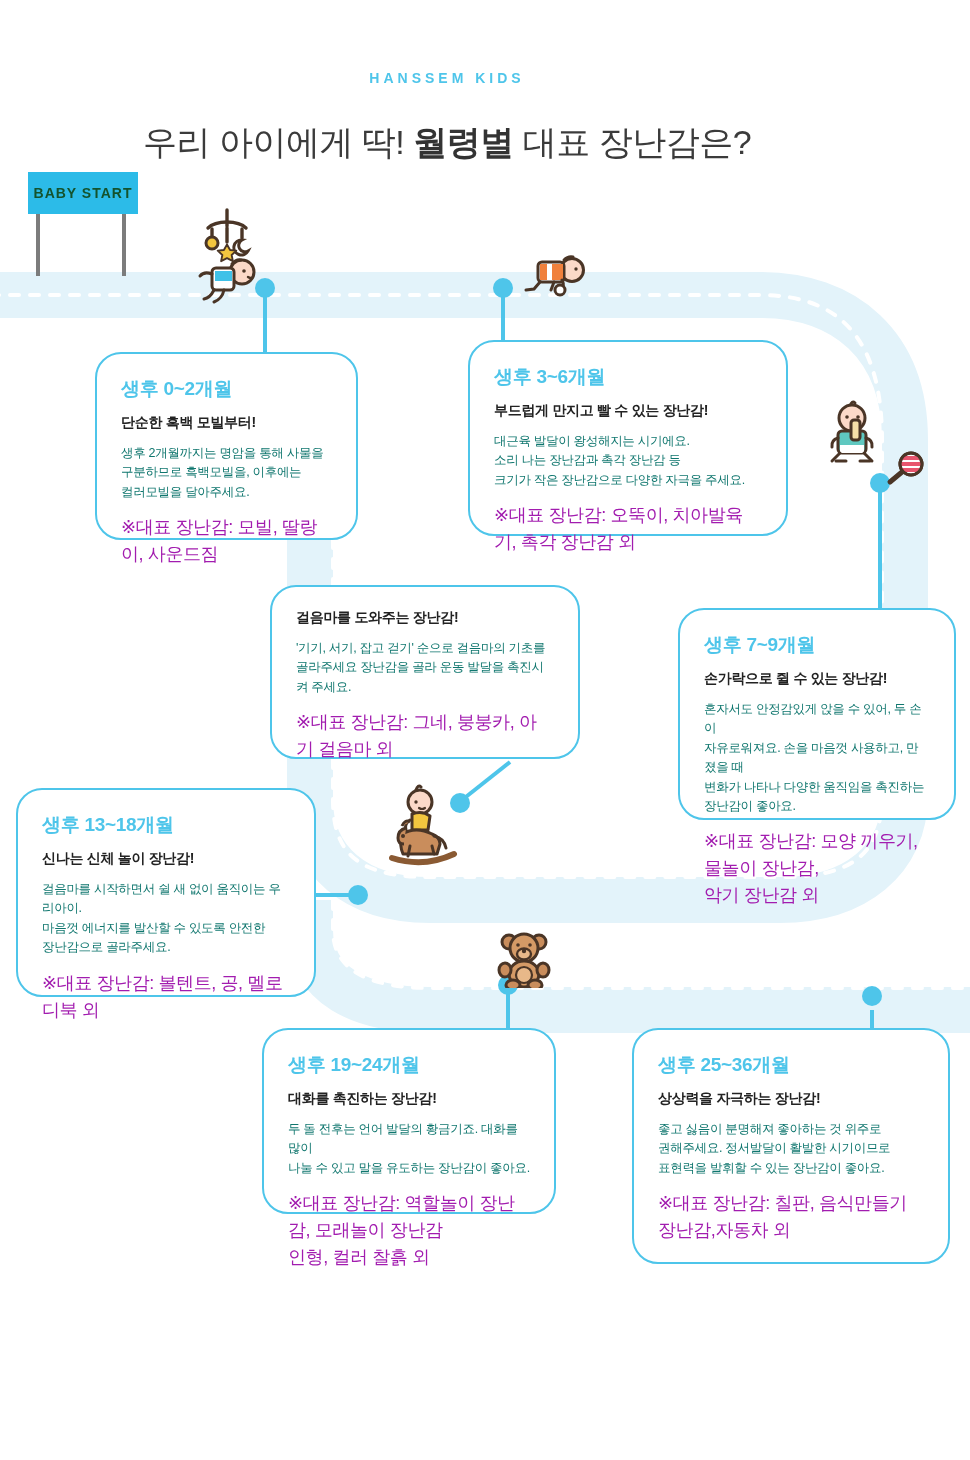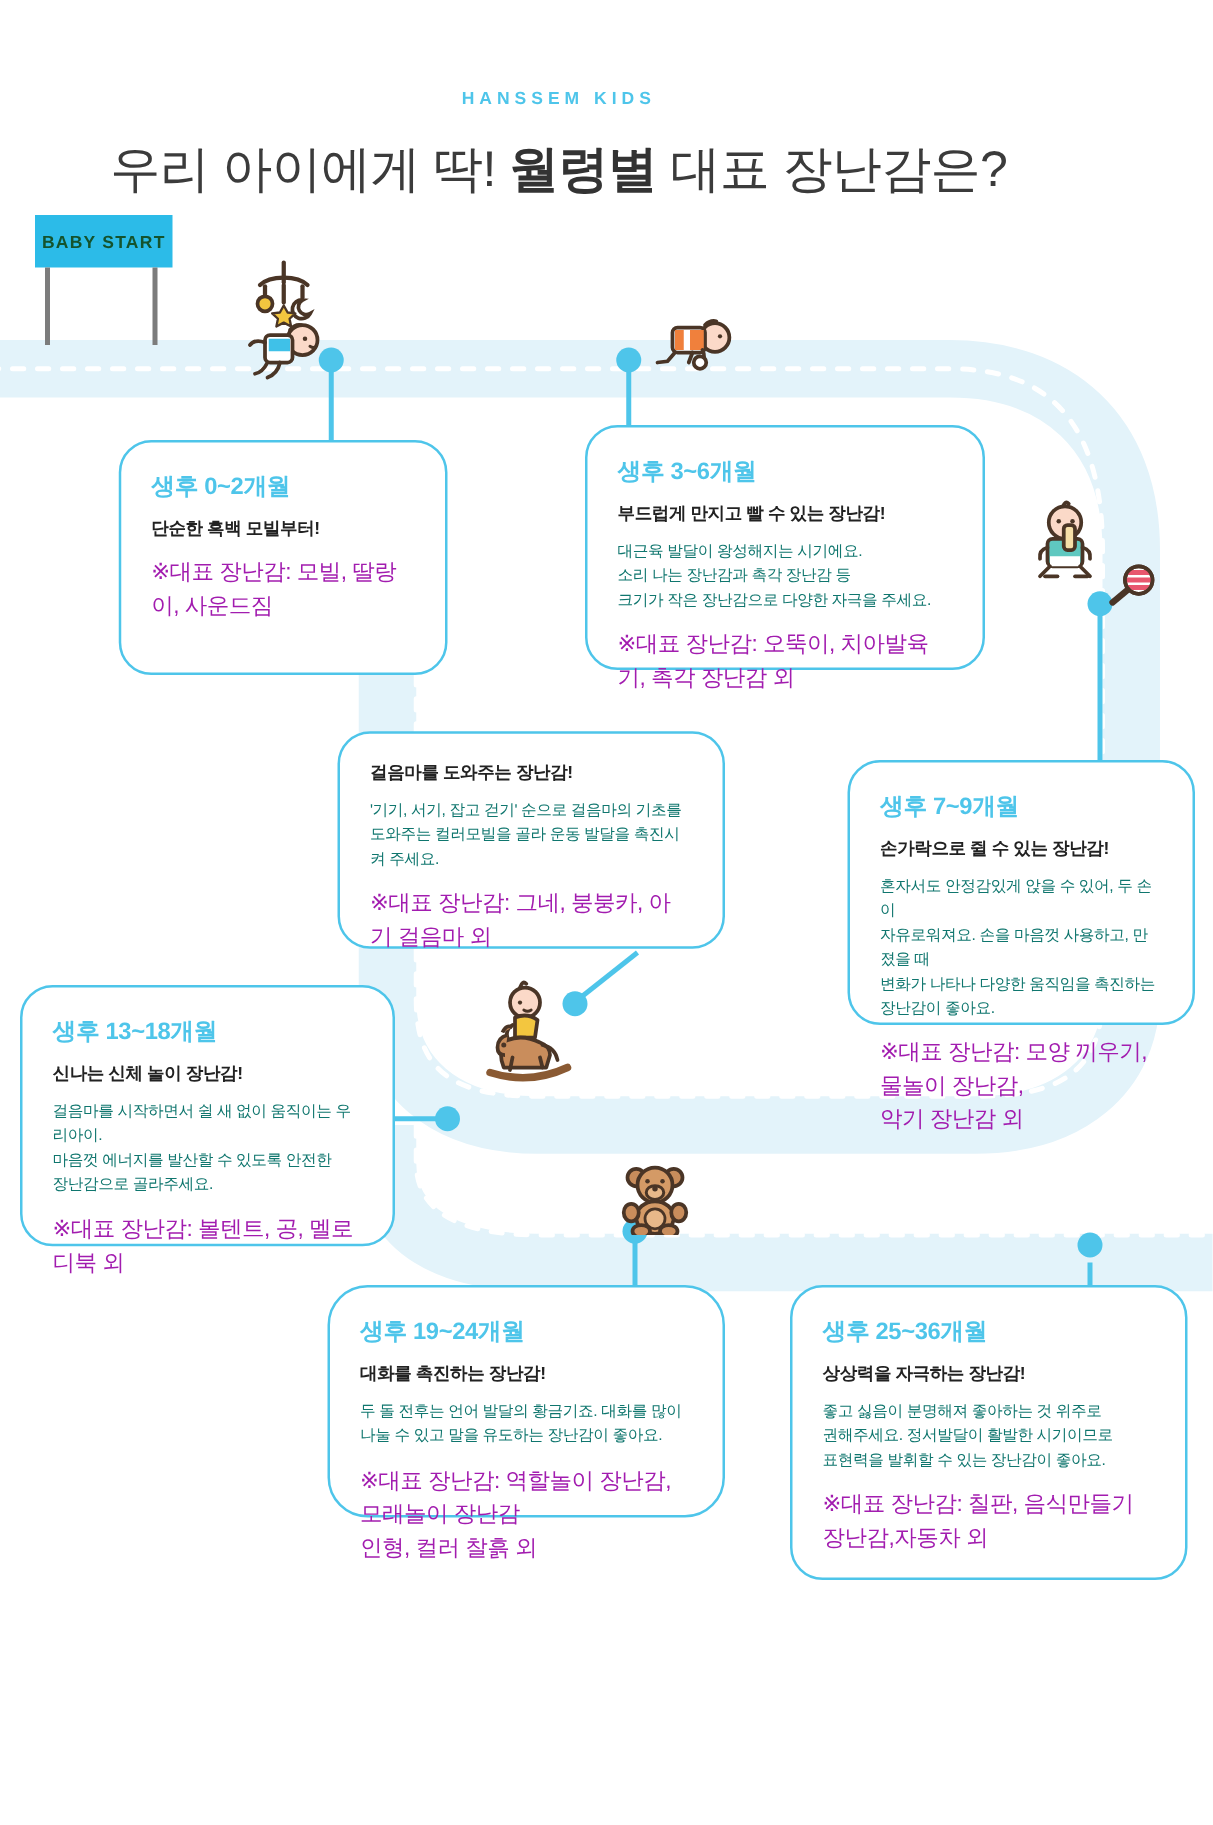--- a/index.html
+++ b/index.html
@@ -28,22 +28,22 @@
     width: 894px;
     text-align: center;
   }
   .brand {
     font-size: 14px;
     letter-spacing: 4px;
     color: #4ec5ea;
     font-weight: bold;
   }
   .headline {
-    margin-top: 22px;
-    font-size: 40px;
+    margin-top: 34px;
+    font-size: 34px;
     color: #3b3b3b;
     font-weight: 400;
     letter-spacing: -0.5px;
     white-space: nowrap;
   }
   .headline .strong {
     font-weight: 800;
     color: #333333;
   }
 
@@ -132,21 +132,21 @@
     letter-spacing: -0.4px;
     white-space: pre-line;
   }
 
   
   #card-0  { left: 95px;  top: 352px; width: 263px; height: 188px; }
   #card-1  { left: 468px; top: 340px; width: 320px; height: 196px; }
   #card-2  { left: 270px; top: 585px; width: 310px; height: 174px; }
   #card-3  { left: 678px; top: 608px; width: 278px; height: 212px; }
   #card-4  { left: 16px;  top: 788px; width: 300px; height: 209px; }
-  #card-5  { left: 262px; top: 1028px; width: 318px; height: 186px; border-radius: 32px; }
+  #card-5  { left: 262px; top: 1028px; width: 294px; height: 186px; }
   #card-6  { left: 632px; top: 1028px; width: 318px; height: 236px; }
 </style>
 </head>
 <body>
 
 <div id="stage">
 
   <div class="header">
     <div class="brand">HANSSEM KIDS</div>
     <div class="headline">
@@ -313,36 +313,39 @@
     <ellipse cx="28" cy="45" rx="8" ry="8" fill="#e8b889" stroke="#4a3526" stroke-width="2.2"></ellipse>
     <ellipse cx="9" cy="40" rx="6" ry="7" fill="#c98d5c" stroke="#4a3526" stroke-width="3"></ellipse>
     <ellipse cx="47" cy="40" rx="6" ry="7" fill="#c98d5c" stroke="#4a3526" stroke-width="3"></ellipse>
     <ellipse cx="17" cy="55" rx="7" ry="5" fill="#c98d5c" stroke="#4a3526" stroke-width="3"></ellipse>
     <ellipse cx="39" cy="55" rx="7" ry="5" fill="#c98d5c" stroke="#4a3526" stroke-width="3"></ellipse>
   </svg>
 
   <div class="card" id="card-0">
     <div class="age">생후 0~2개월</div>
     <div class="lead">단순한 흑백 모빌부터!</div>
+    <div class="body">생후 2개월까지는 명암을 통해 사물을
+구분하므로 흑백모빌을, 이후에는
+컬러모빌을 달아주세요.</div>
     <div class="note">※대표 장난감: 모빌, 딸랑이, 사운드짐</div>
   </div>
 
   <div class="card" id="card-1">
     <div class="age">생후 3~6개월</div>
     <div class="lead">부드럽게 만지고 빨 수 있는 장난감!</div>
     <div class="body">대근육 발달이 왕성해지는 시기에요.
 소리 나는 장난감과 촉각 장난감 등
 크기가 작은 장난감으로 다양한 자극을 주세요.</div>
     <div class="note">※대표 장난감: 오뚝이, 치아발육기, 촉각 장난감 외</div>
   </div>
 
   <div class="card" id="card-2">
     <div class="lead">걸음마를 도와주는 장난감!</div>
     <div class="body">'기기, 서기, 잡고 걷기' 순으로 걸음마의 기초를
-도와주는 컬러모빌을 골라 운동 발달을 촉진시켜 주세요.</div>
+골라주세요 장난감을 골라 운동 발달을 촉진시켜 주세요.</div>
     <div class="note">※대표 장난감: 그네, 붕붕카, 아기 걸음마 외</div>
   </div>
 
   <div class="card" id="card-3">
     <div class="age">생후 7~9개월</div>
     <div class="lead">손가락으로 쥘 수 있는 장난감!</div>
     <div class="body">혼자서도 안정감있게 앉을 수 있어, 두 손이
 자유로워져요. 손을 마음껏 사용하고, 만졌을 때
 변화가 나타나 다양한 움직임을 촉진하는
 장난감이 좋아요.</div>

